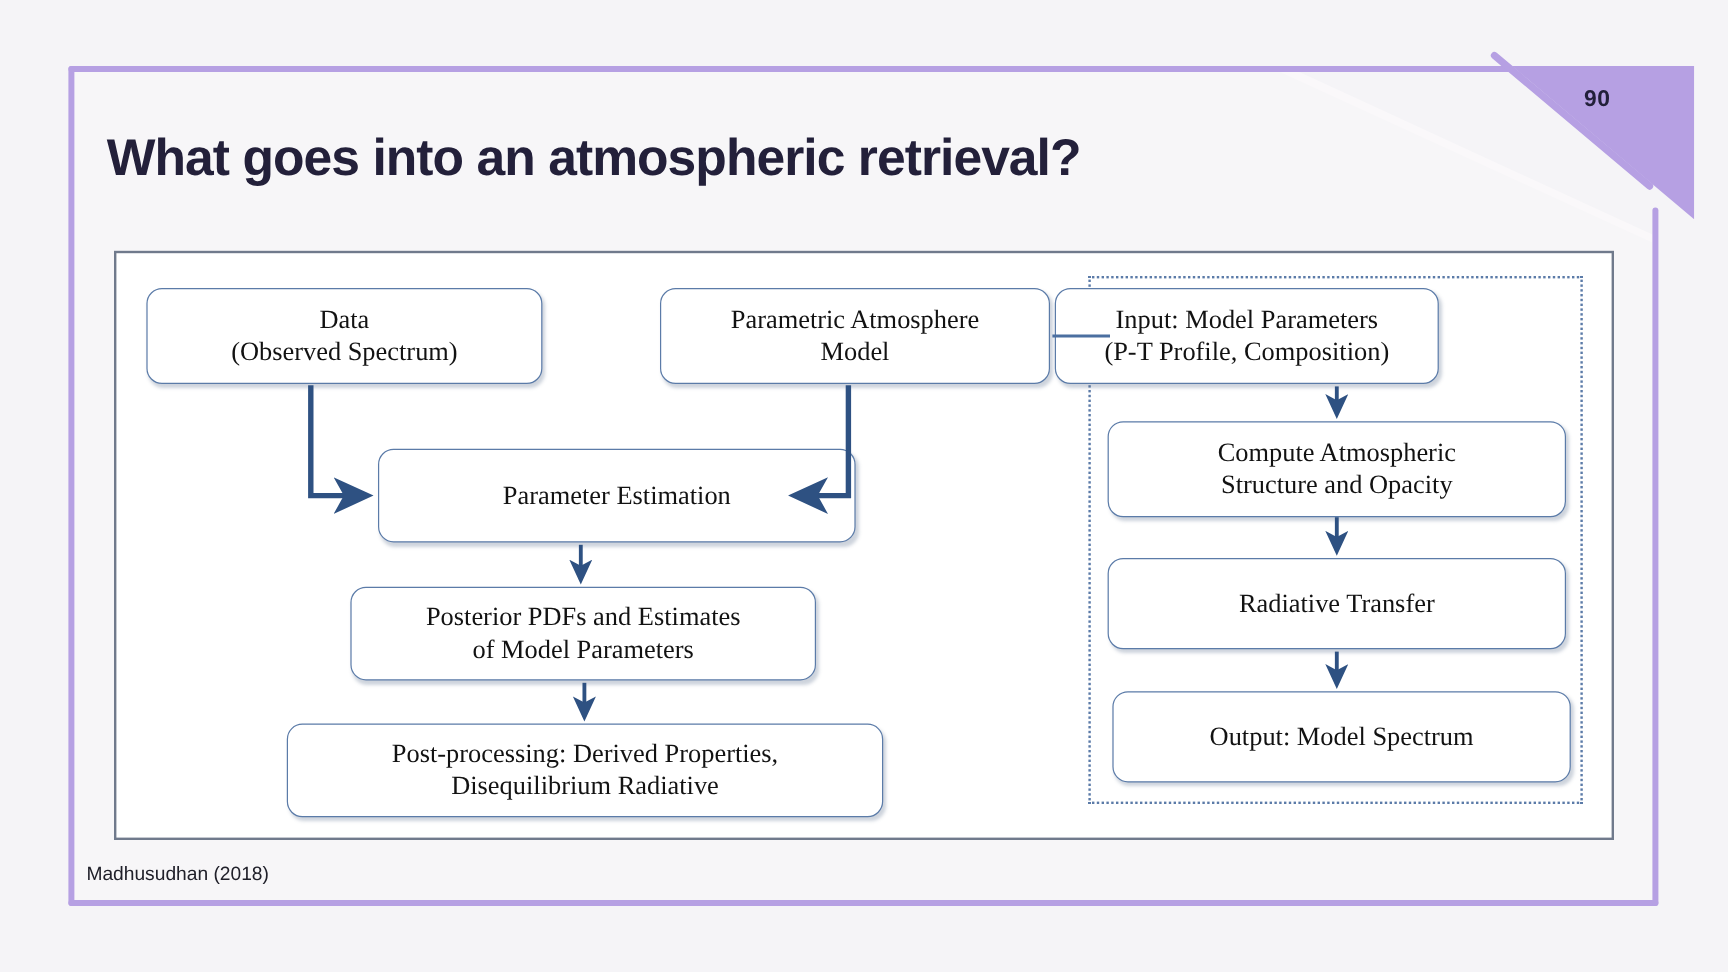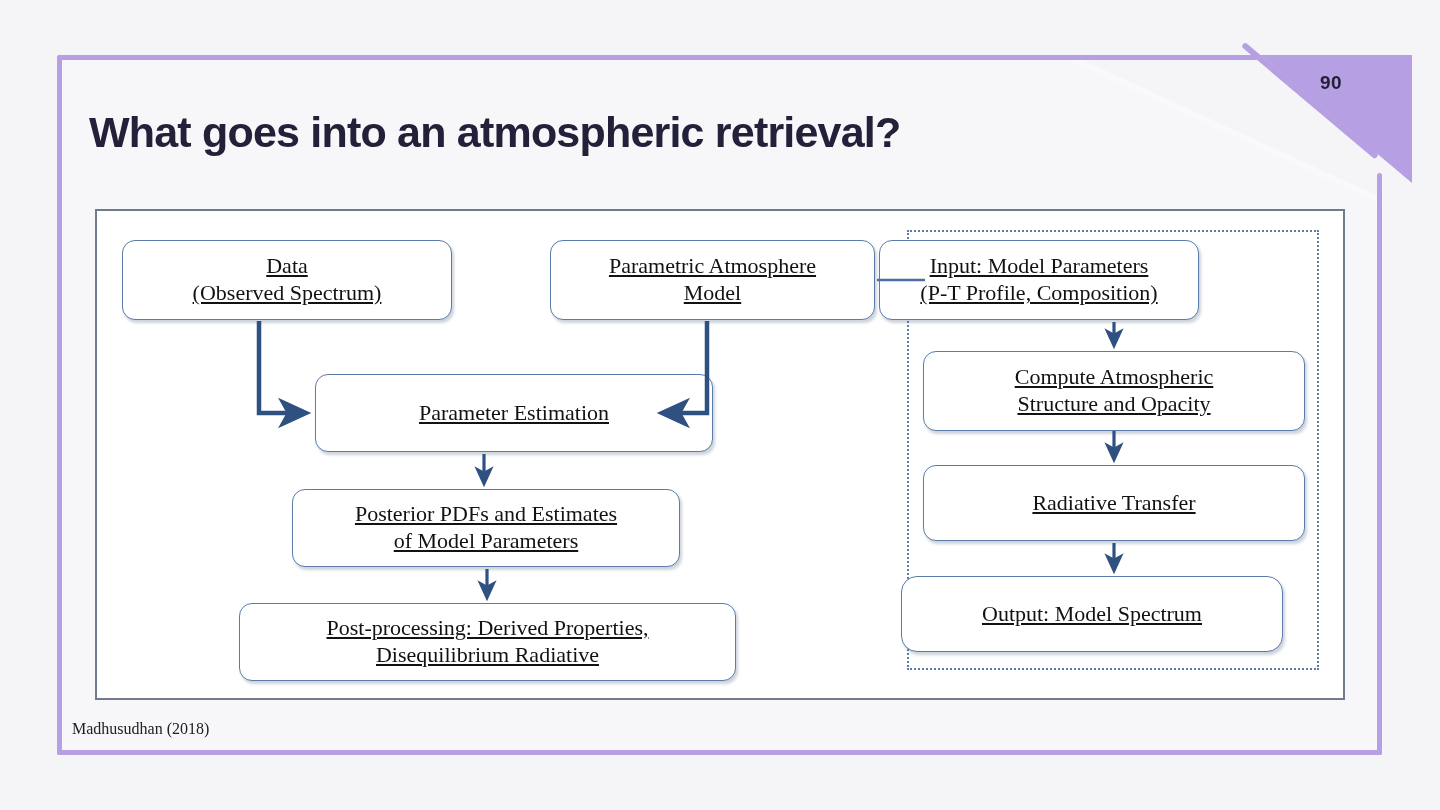--- a/index.html
+++ b/index.html
@@ -125,41 +125,40 @@
     box-shadow: 2px 3px 3px rgba(90,110,140,0.30);
     display: flex;
     align-items: center;
     justify-content: center;
     text-align: center;
     font-family: "Liberation Serif", serif;
     font-size: 22px;
     line-height: 1.22;
     color: #121212;
     padding: 0 6px;
-    text-decoration: underline;
   }
   .fbox span { display: block; }
 
   
   .arrows {
     position: absolute;
     left: 0; top: 0;
     width: 1250px;
     height: 491px;
     pointer-events: none;
   }
 
   
   .caption {
     position: absolute;
     left: 72px;
     top: 720px;
     font-size: 16px;
     color: #20202a;
-    font-family: Liberation Serif, serif;
+    font-family: Liberation Sans, sans-serif;
   }
 </style>
 </head>
 <body>
 
 <div id="slide-root">
 
   <div class="slide-frame">
     <div class="slide-frame-inner"></div>
   </div>
@@ -206,21 +205,21 @@
           <span>Structure and Opacity</span>
         </div>
       </div>
 
       <div class="fbox" style="left:826px; top:254px; width:382px; height:76px;">
         <div>
           <span>Radiative Transfer</span>
         </div>
       </div>
 
-      <div class="fbox" style="left:804px; top:365px; width:382px; height:76px;border-radius:16px;">
+      <div class="fbox" style="left:830px; top:365px; width:382px; height:76px;">
         <div>
           <span>Output: Model Spectrum</span>
         </div>
       </div>
 
       <div class="fbox" style="left:218px; top:163px; width:398px; height:78px;">
         <div>
           <span>Parameter Estimation</span>
         </div>
       </div>

